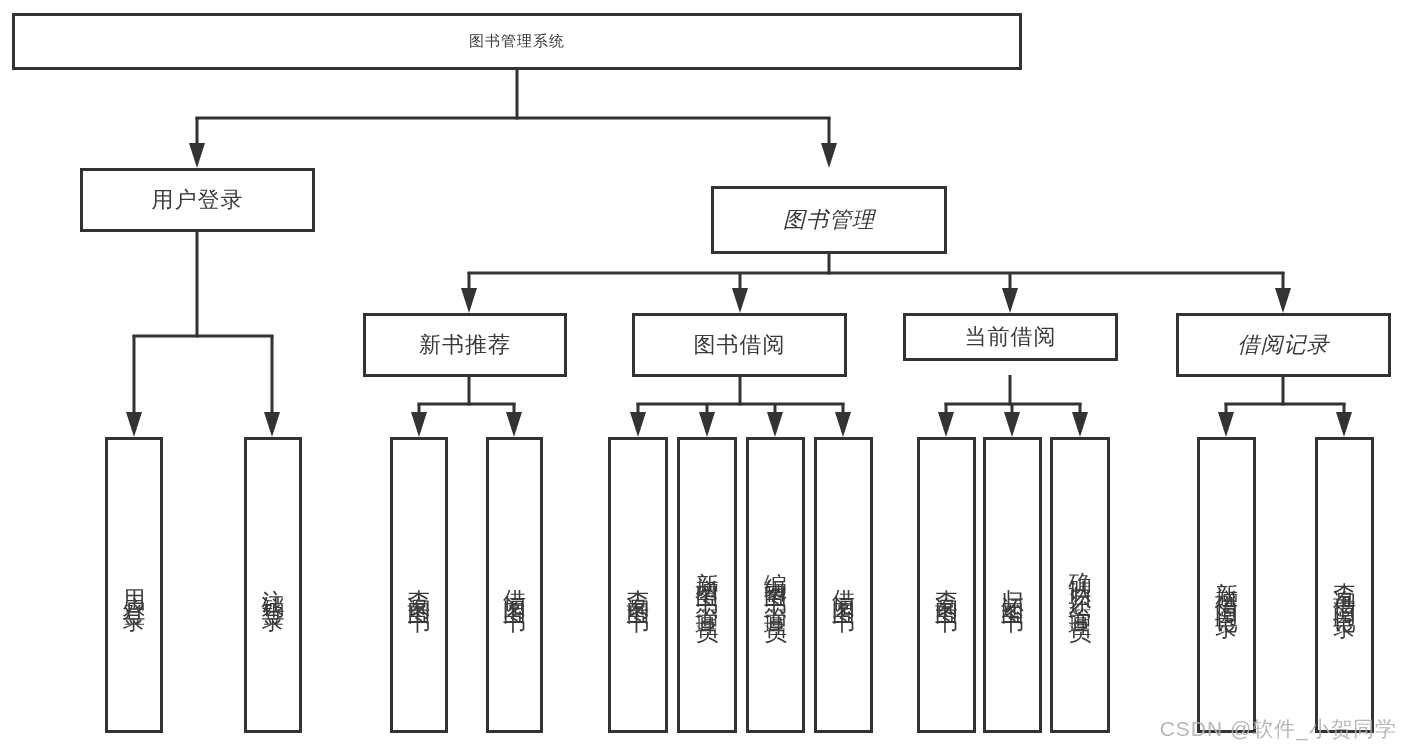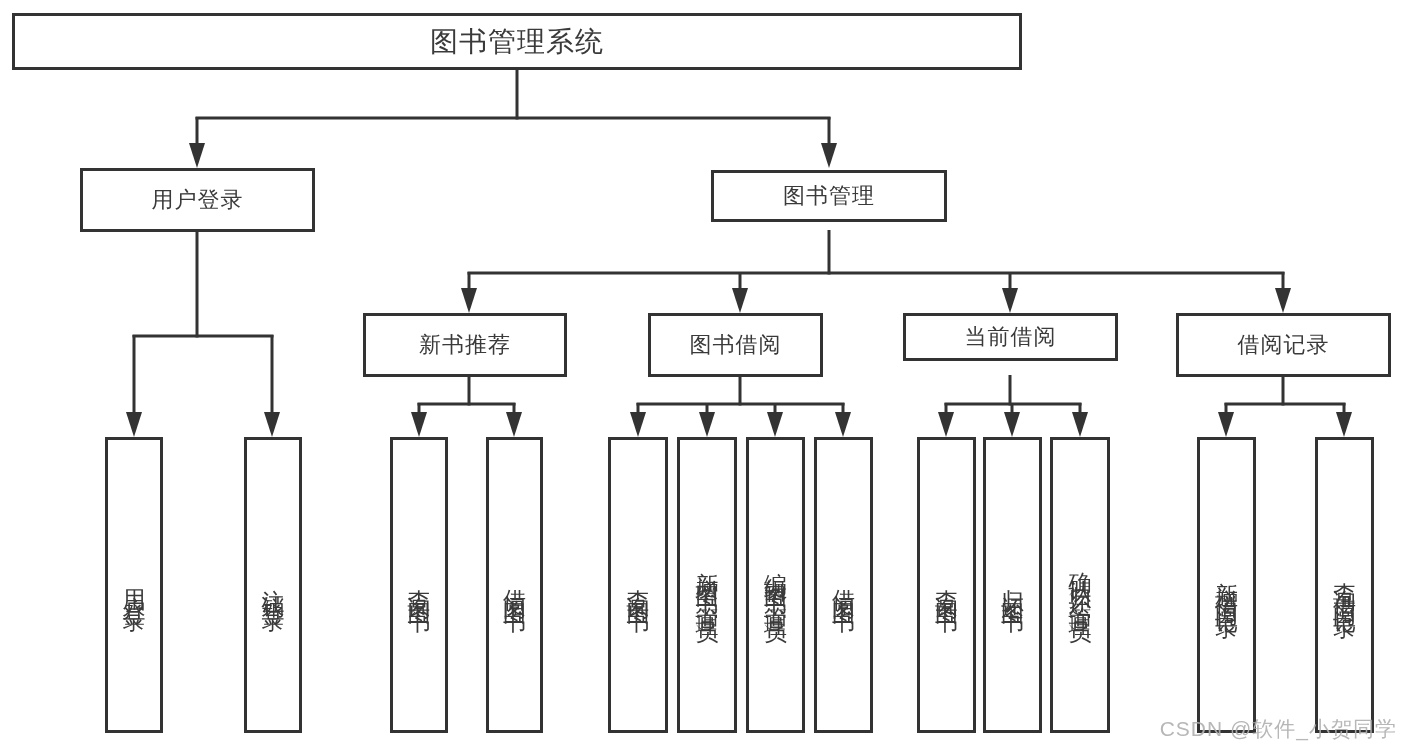--- a/index.html
+++ b/index.html
@@ -14,21 +14,21 @@
     font-family:"Liberation Sans",sans-serif;color:var(--text);
     overflow:hidden;
   }
   #connector-svg{position:absolute;left:0;top:0;z-index:1;}
   .hbox{
     position:absolute;box-sizing:border-box;background:#fff;
     border:3px solid var(--line);
     display:flex;align-items:center;justify-content:center;
     font-size:22px;letter-spacing:1px;z-index:2;
   }
-  .root-box{font-size:28px;}
+  .root-box{font-size:15px;}
   .vbox{
     position:absolute;box-sizing:border-box;background:#fff;
     border:3px solid var(--line);
     display:flex;align-items:center;justify-content:center;
     z-index:2;
   }
   .vtext{
     writing-mode:vertical-rl;
     text-orientation:mixed;
     font-size:23px;
@@ -100,34 +100,34 @@
     <polygon points="1336,412 1352,412 1344,437" fill="#333333"></polygon>
   </svg>
 
 <div class="hbox root-box" style="left:12px;top:13px;width:1010px;height:57px;">
   <span>图书管理系统</span>
 </div>
 
 <div class="hbox" style="left:80px;top:168px;width:235px;height:64px;">
   <span>用户登录</span>
 </div>
-<div class="hbox" style="left:711px;top:170px;width:236px;height:52px;">
+<div class="hbox" style="left:711px;top:186px;width:236px;height:68px;font-style:italic;">
   <span>图书管理</span>
 </div>
 
 <div class="hbox" style="left:363px;top:313px;width:204px;height:64px;">
   <span>新书推荐</span>
 </div>
-<div class="hbox" style="left:648px;top:313px;width:175px;height:64px;">
+<div class="hbox" style="left:632px;top:313px;width:215px;height:64px;">
   <span>图书借阅</span>
 </div>
 <div class="hbox" style="left:903px;top:313px;width:215px;height:48px;">
   <span>当前借阅</span>
 </div>
-<div class="hbox" style="left:1176px;top:313px;width:215px;height:64px;">
+<div class="hbox" style="left:1176px;top:313px;width:215px;height:64px;font-style:italic;">
   <span>借阅记录</span>
 </div>
 
 <div class="vbox" style="left:105px;top:437px;width:58px;height:296px;">
   <span class="vtext">用户登录</span>
 </div>
 <div class="vbox" style="left:244px;top:437px;width:58px;height:296px;">
   <span class="vtext">注销登录</span>
 </div>
 

